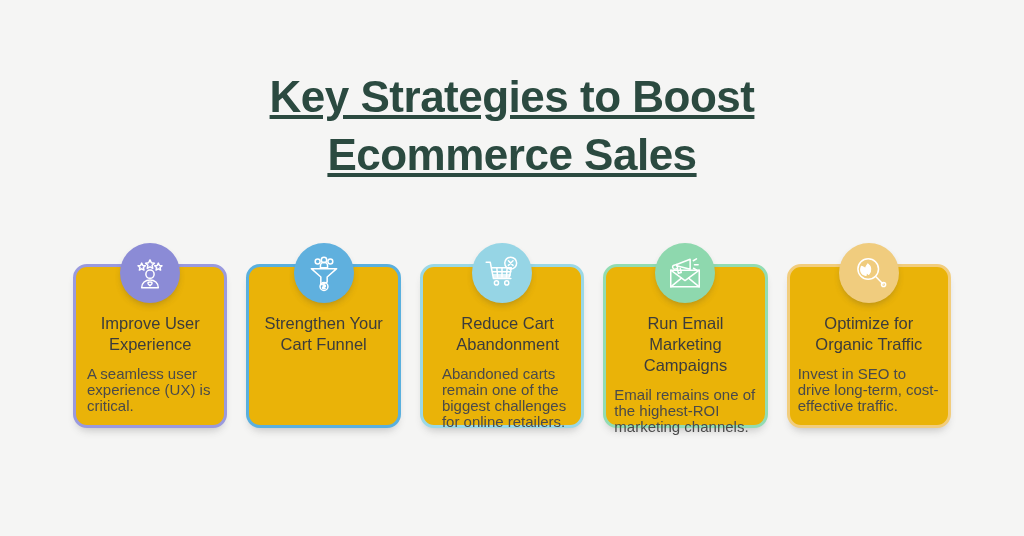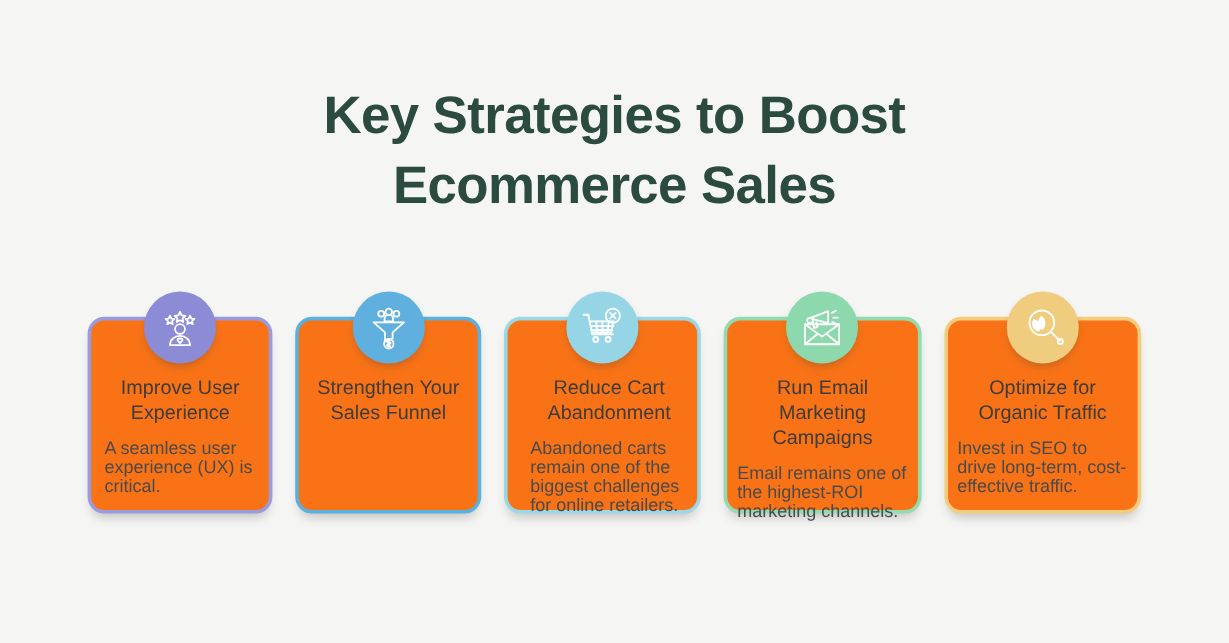--- a/index.html
+++ b/index.html
@@ -27,20 +27,21 @@
   
   .heading {
     margin-top: 68px;
     text-align: center;
     color: #2b4a40;
     font-size: 44px;
     font-weight: 800;
     line-height: 58px;
     letter-spacing: -0.5px;
     max-width: 640px;
+    text-decoration: underline;
   }
   .heading-line {
     display: block;
     white-space: nowrap;
   }
 
   
   .cards-row {
     position: absolute;
     top: 264px;
@@ -48,21 +49,21 @@
     width: 878px;
     display: flex;
     gap: 19px;
     align-items: flex-start;
   }
 
   .card {
     position: relative;
     width: 156px;
     height: 164px;
-    background: #f97316;
+    background: #eab308;
     border-radius: 14px;
     border: 3px solid #cccccc;
     box-sizing: border-box;
     box-shadow: 0 6px 9px -4px rgba(60,60,60,0.28);
     display: flex;
     flex-direction: column;
     align-items: center;
     padding: 30px 5px 10px 5px;
   }
   .card.wide { width: 166px; }
@@ -139,21 +140,21 @@
         <svg viewBox="0 0 48 48" fill="none" stroke="#ffffff" stroke-width="1.9" stroke-linecap="round" stroke-linejoin="round">
           <circle cx="16" cy="9.5" r="3.1"></circle>
           <circle cx="24" cy="7.5" r="3.4"></circle>
           <circle cx="32" cy="9.5" r="3.1"></circle>
           <path d="M19.5 17.5h9v-2.6a4.5 4.5 0 00-9 0z"></path>
           <path d="M8 18.5h32l-12 10.5v6.5l-8 3.3v-9.8z"></path>
           <circle cx="24" cy="41" r="5"></circle>
           <path d="M24 38.2v5.6M22.6 39.2h2.2a1.1 1.1 0 010 2.2h-1.6a1.1 1.1 0 000 2.2h2.2"></path>
         </svg>
       </div>
-      <div class="card-title">Strengthen Your Sales Funnel</div>
+      <div class="card-title">Strengthen Your Cart Funnel</div>
     </div>
 
     <div class="card wide" style="border-color: rgb(154, 216, 230); padding-left: 16px;">
       <div class="icon-badge" style="background: rgb(150, 213, 229);">
         <svg viewBox="0 0 48 48" fill="none" stroke="#ffffff" stroke-width="1.9" stroke-linecap="round" stroke-linejoin="round">
           <path d="M4 10.5h5.2l4 20.5h22"></path>
           <path d="M11.2 17.5h24.6l-2.4 11.5H13.4"></path>
           <path d="M17.5 17.5l.9 11.5M24 17.5v11.5M30.5 17.5l-.9 11.5"></path>
           <path d="M12 22.5h23.2M12.8 26.5h21.7"></path>
           <circle cx="17" cy="36.5" r="2.6"></circle>

